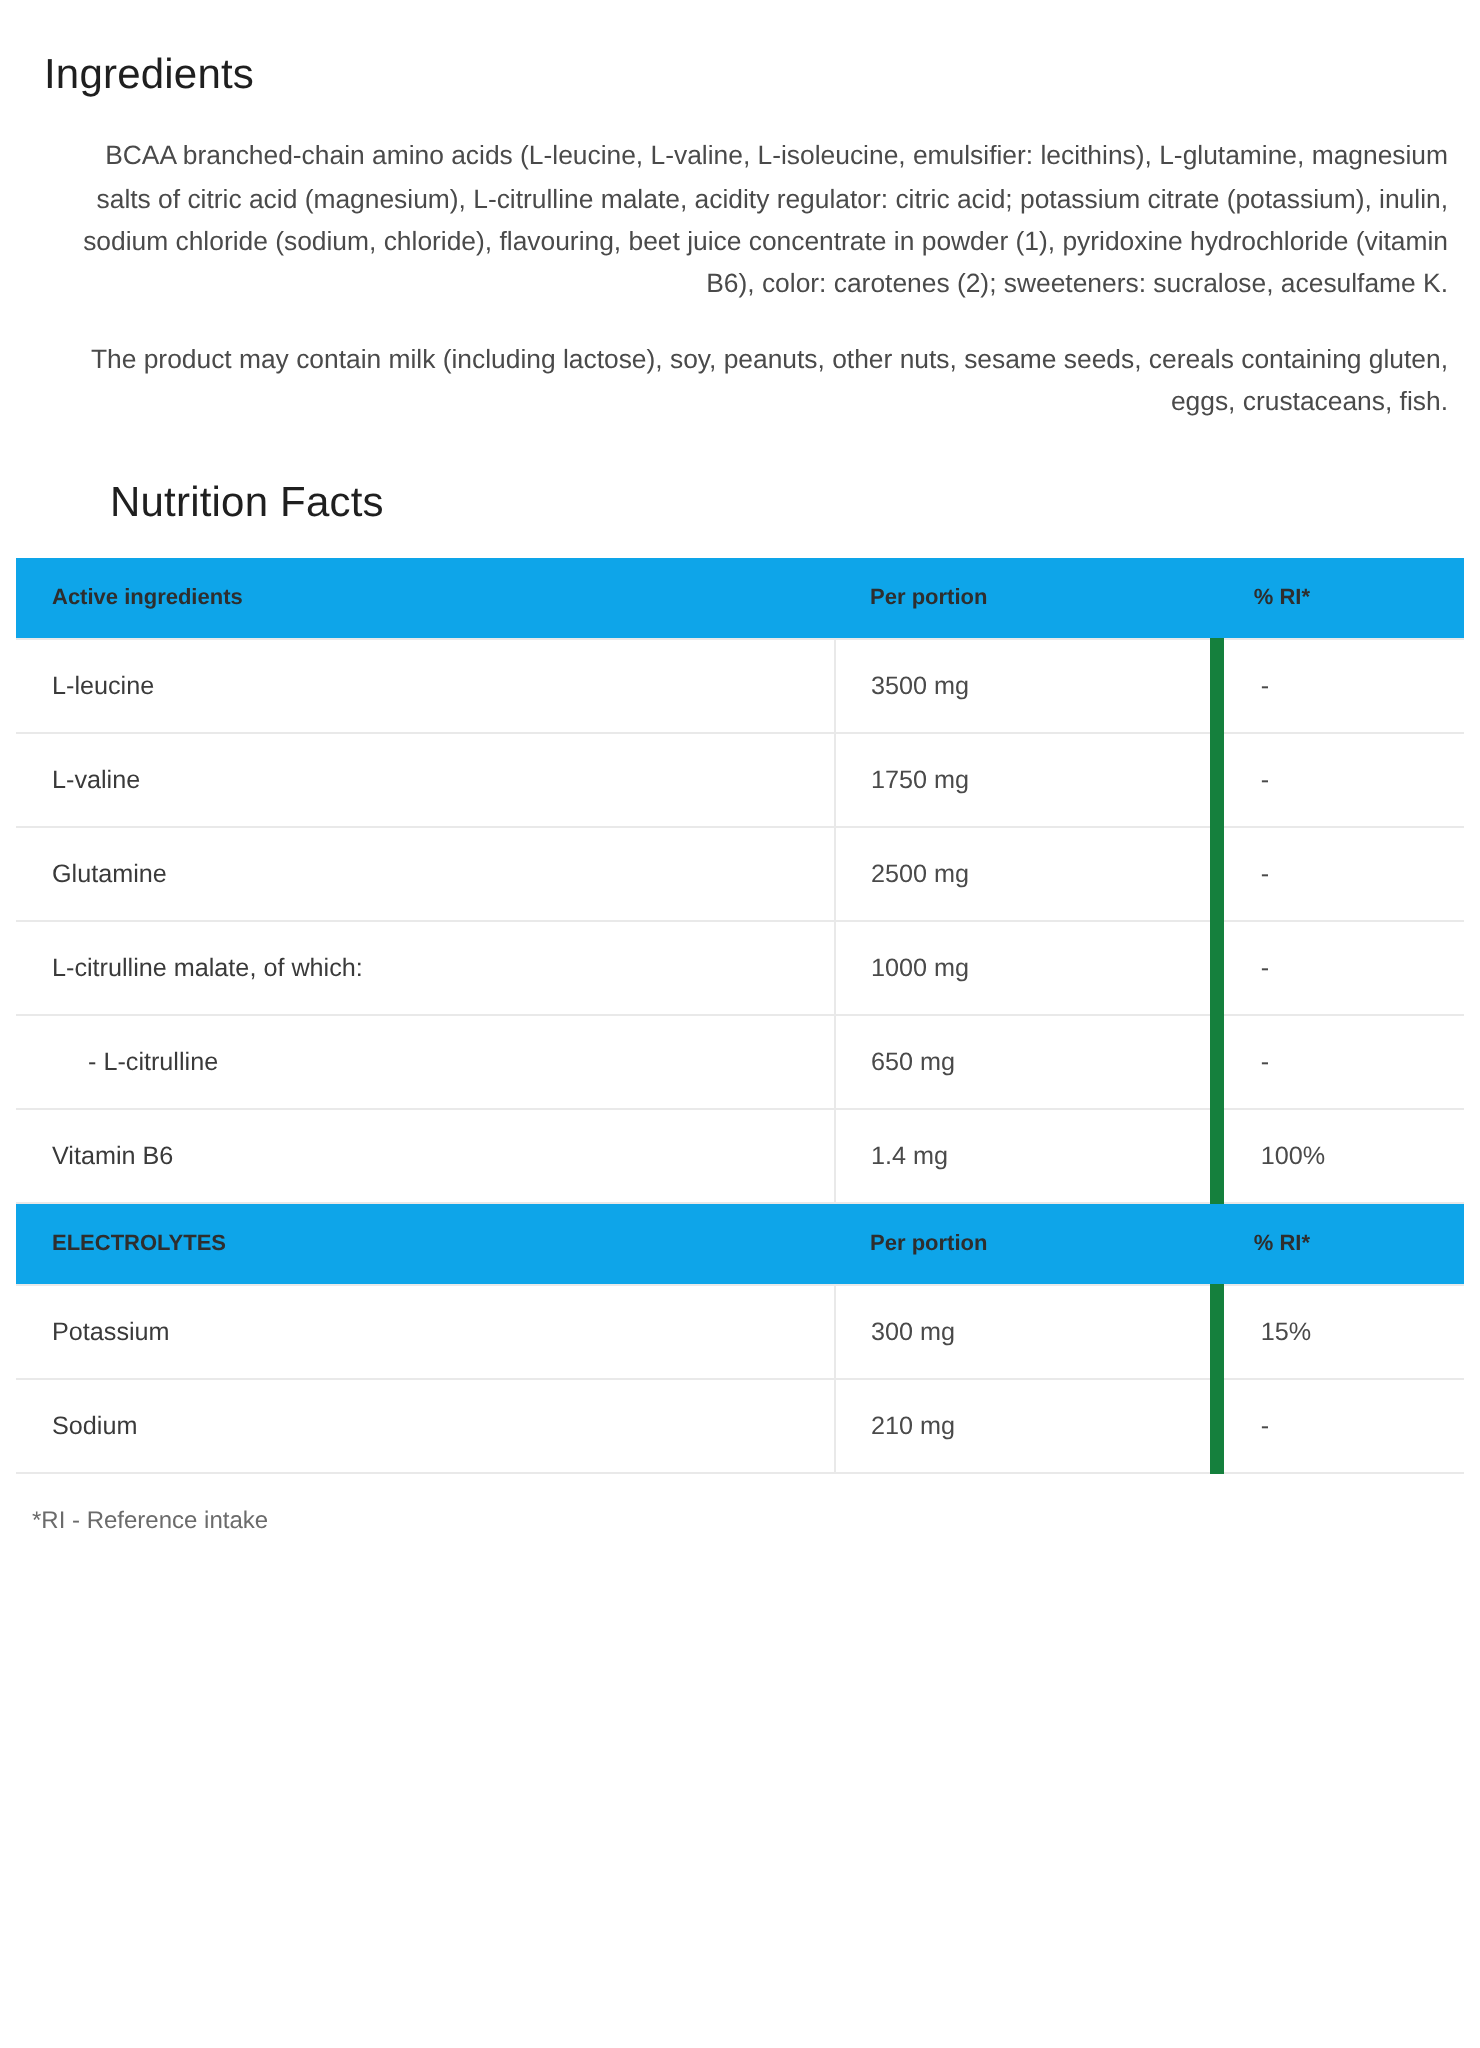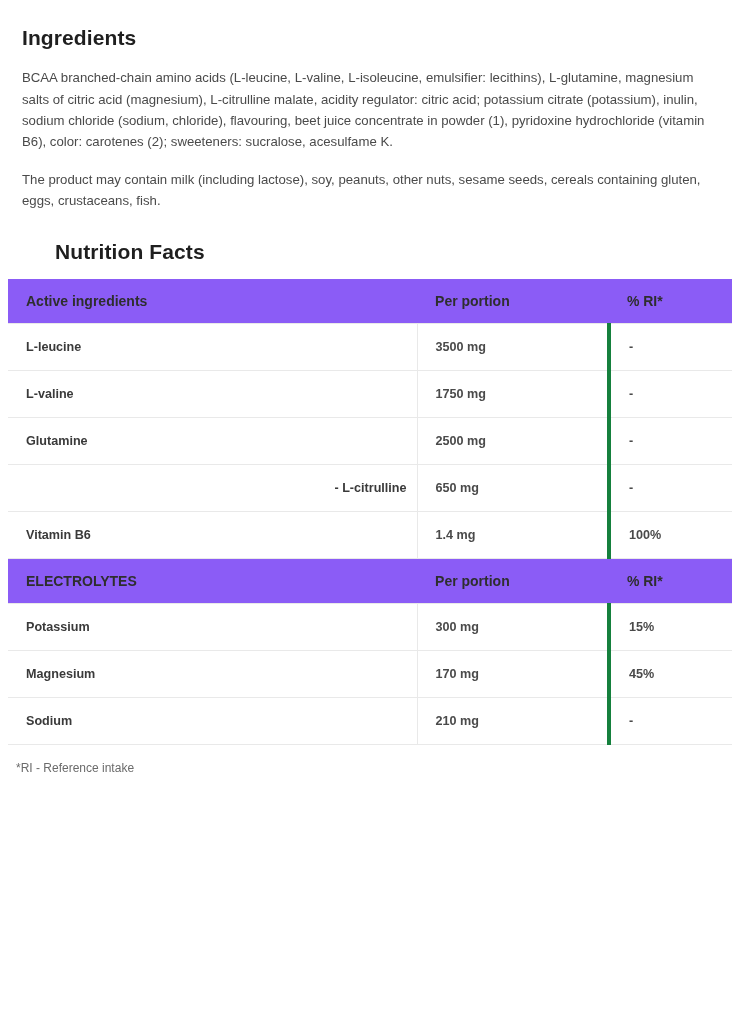--- a/index.html
+++ b/index.html
@@ -15,37 +15,37 @@
     -webkit-font-smoothing: antialiased;
   }
   .page {
     width: 740px;
     box-sizing: border-box;
     padding: 18px 8px 10px 8px;
   }
   h2.section-title {
     font-size: 21px;
     line-height: 1.3;
-    font-weight: bold;
+    font-weight: normal;
     color: #1f1f1f;
     margin: 6px 0 16px 14px;
     letter-spacing: 0.1px;
   }
   h2.nutrition-title {
     margin-top: 26px;
     margin-bottom: 14px;
     margin-left: 47px;
   }
   p.para {
     font-size: 13.2px;
     line-height: 1.62;
     color: #4a4a4a;
     margin: 0 0 16px 0;
     padding: 0 8px 0 14px;
-    text-align: left;
+    text-align: right;
   }
   p.para:last-of-type {
     margin-bottom: 0;
   }
   .meta-list {
     margin: 0 0 18px 0;
     padding: 0 0 0 8px;
   }
   .meta-line {
     font-size: 12.4px;
@@ -58,54 +58,52 @@
     border-collapse: collapse;
     table-layout: fixed;
     margin: 0;
   }
   table.nutri col.c1 { width: 56.5%; }
   table.nutri col.c2 { width: 26.5%; }
   table.nutri col.c3 { width: 17%; }
 
   table.nutri th {
     text-align: left;
-    font-size: 14px;
+    font-size: 11px;
     font-weight: bold;
     color: #2e2e2e;
     padding: 14px 10px 14px 18px;
     border: none;
-    background: #8b5cf6;
+    background: #0ea5e9;
   }
   table.nutri td {
     font-size: 12.6px;
     color: #4a4a4a;
     padding: 16px 10px 16px 18px;
     border-top: 1px solid #e9e9e9;
     border-bottom: 1px solid #e9e9e9;
     border-left: none;
     border-right: none;
     vertical-align: middle;
   }
   table.nutri td.name {
     color: #3a3a3a;
     border-right: 1px solid #e9e9e9;
   }
   table.nutri td.val {
-    border-right: 4px solid #15803d;
+    border-right: 7px solid #15803d;
   }
   table.nutri td.ri {
     border-right: none;
   }
   table.nutri tr.row td {
     border-left: none;
-    font-weight: bold;
   }
   table.nutri td.indent {
     padding-left: 36px;
-    text-align: right;
   }
   .group-gap td, .group-gap th {
     border-top: none;
     margin-top: 48px;
   }
   .subhead th {
     padding-top: 24px;
     padding-bottom: 14px;
   }
   .footnote {
@@ -153,20 +151,25 @@
         <td class="name">L-valine</td>
         <td class="val">1750 mg</td>
         <td class="ri">-</td>
       </tr>
       <tr class="row">
         <td class="name">Glutamine</td>
         <td class="val">2500 mg</td>
         <td class="ri">-</td>
       </tr>
       <tr class="row">
+        <td class="name">L-citrulline malate, of which:</td>
+        <td class="val">1000 mg</td>
+        <td class="ri">-</td>
+      </tr>
+      <tr class="row">
         <td class="name indent">- L-citrulline</td>
         <td class="val">650 mg</td>
         <td class="ri">-</td>
       </tr>
       <tr class="row">
         <td class="name">Vitamin B6</td>
         <td class="val">1.4 mg</td>
         <td class="ri">100%</td>
       </tr>
     </tbody>
@@ -177,25 +180,20 @@
         <th>% RI*</th>
       </tr>
     </thead>
     <tbody>
       <tr class="row">
         <td class="name">Potassium</td>
         <td class="val">300 mg</td>
         <td class="ri">15%</td>
       </tr>
       <tr class="row">
-        <td class="name">Magnesium</td>
-        <td class="val">170 mg</td>
-        <td class="ri">45%</td>
-      </tr>
-      <tr class="row">
         <td class="name">Sodium</td>
         <td class="val">210 mg</td>
         <td class="ri">-</td>
       </tr>
     </tbody>
   </table>
 
   <p class="footnote">*RI - Reference intake</p>
 
 </div>

